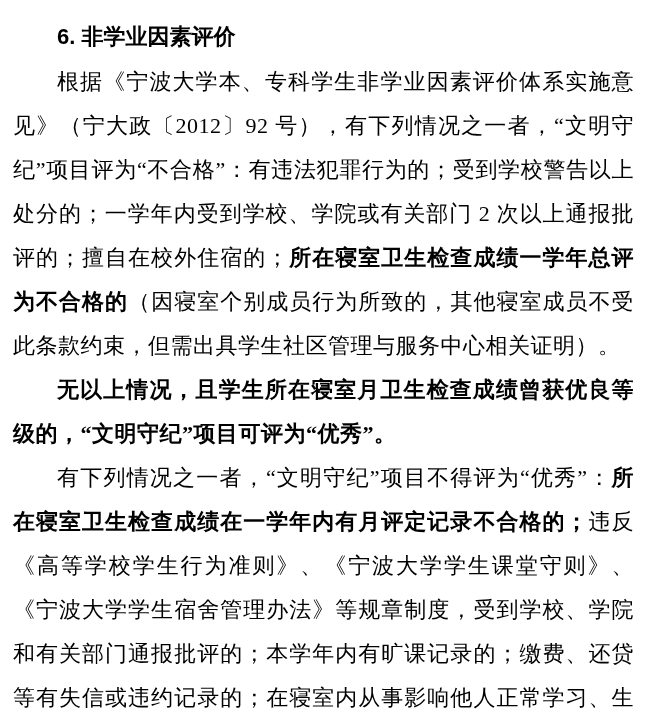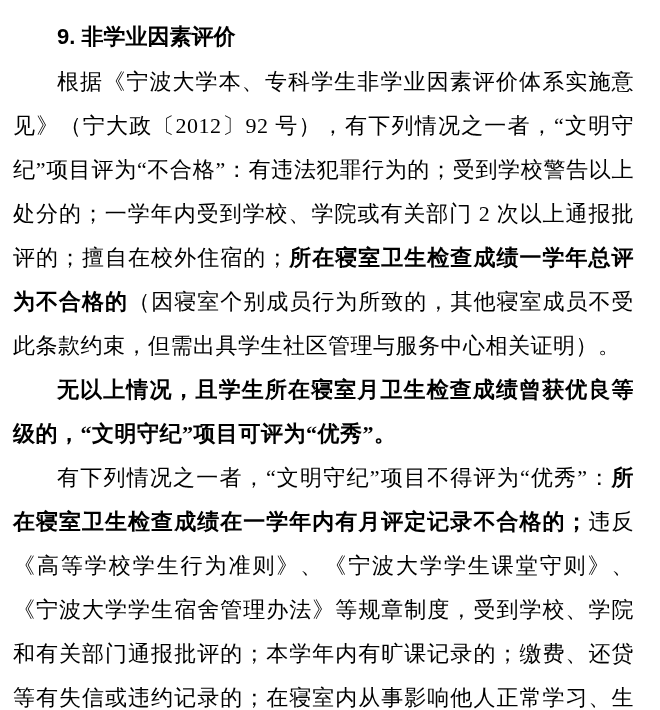--- a/index.html
+++ b/index.html
@@ -37,19 +37,19 @@
     color: #000000;
     letter-spacing: 0.5px;
   }
   .run { font-weight: normal; }
   .run.bold { font-weight: bold; }
 </style>
 </head>
 <body>
 
 <div class="page">
-  <h1 class="heading">9. 非学业因素评价</h1>
+  <h1 class="heading">6. 非学业因素评价</h1>
   <div id="paragraphs">
       <p class="body-para"><span class="run">根据《宁波大学本、专科学生非学业因素评价体系实施意见》（宁大政〔2012〕92 号），有下列情况之一者，“文明守纪”项目评为“不合格”：有违法犯罪行为的；受到学校警告以上处分的；一学年内受到学校、学院或有关部门 2 次以上通报批评的；擅自在校外住宿的；</span><span class="run bold">所在寝室卫生检查成绩一学年总评为不合格的</span><span class="run">（因寝室个别成员行为所致的，其他寝室成员不受此条款约束，但需出具学生社区管理与服务中心相关证明）。</span></p>
       <p class="body-para"><span class="run bold">无以上情况，且学生所在寝室月卫生检查成绩曾获优良等级的，“文明守纪”项目可评为“优秀”。</span></p>
       <p class="body-para"><span class="run">有下列情况之一者，“文明守纪”项目不得评为“优秀”：</span><span class="run bold">所在寝室卫生检查成绩在一学年内有月评定记录不合格的；</span><span class="run">违反《高等学校学生行为准则》、《宁波大学学生课堂守则》、《宁波大学学生宿舍管理办法》等规章制度，受到学校、学院和有关部门通报批评的；本学年内有旷课记录的；缴费、还贷等有失信或违约记录的；在寝室内从事影响他人正常学习、生活和休息的活动或行为的；诱导或无视他人违纪行为发生的。</span></p>
     </div>
 </div>
 
 </body></html>

